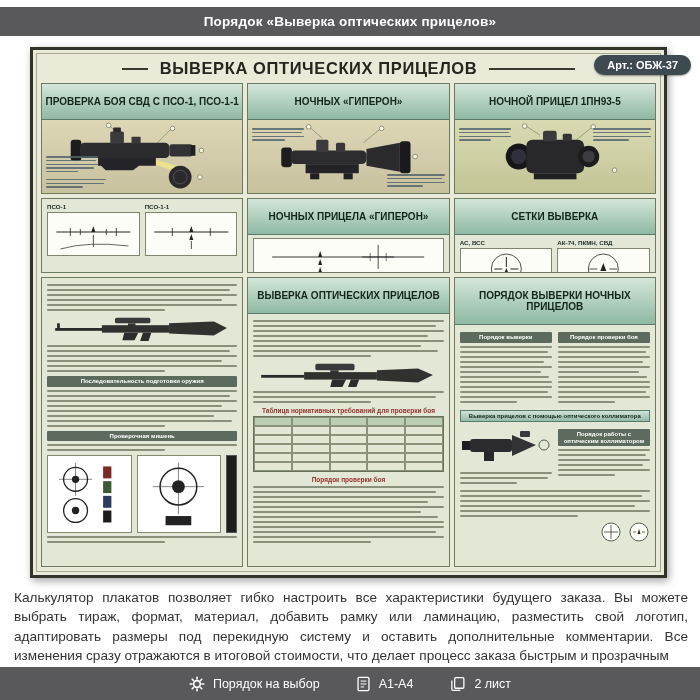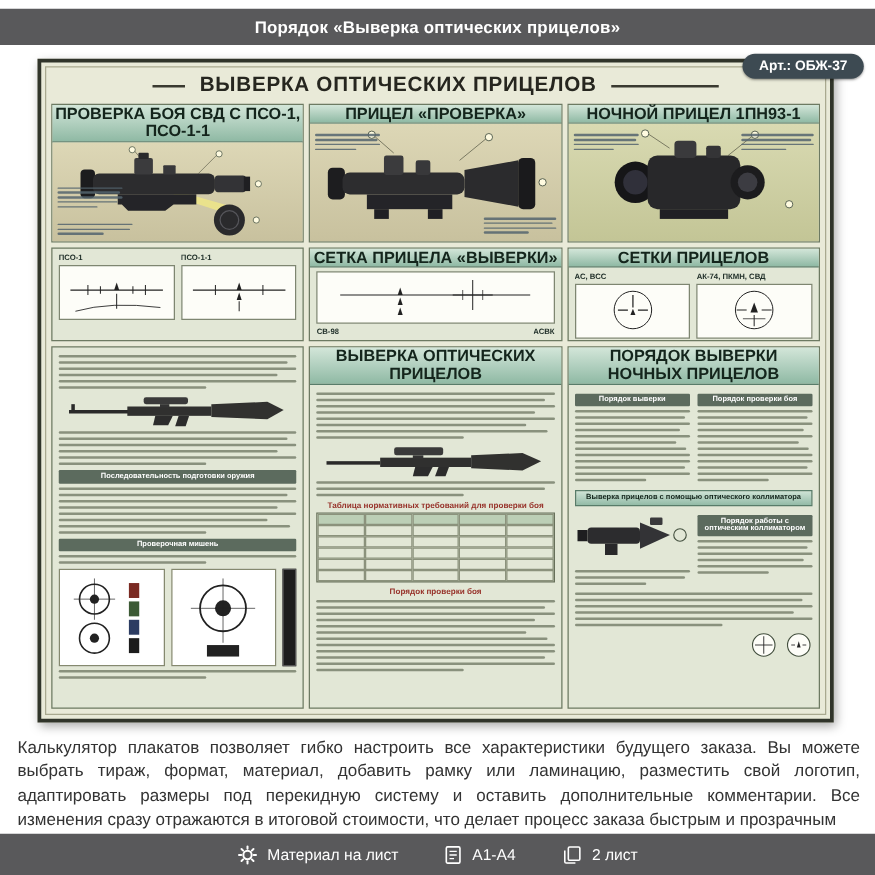--- a/index.html
+++ b/index.html
@@ -12,33 +12,33 @@
   .topbar .t{color:#fff;font-size:13.5px;font-weight:bold;letter-spacing:.2px;}
   .bottombar{position:absolute;left:0;bottom:0;width:100%;height:33px;background:#59595b;
              display:flex;align-items:center;justify-content:center;gap:36px;color:#fff;}
   .fitem{display:flex;align-items:center;gap:8px;font-size:12.5px;cursor:pointer;}
   .fitem svg{display:block;}
 
   
   .poster{position:absolute;left:30px;top:47px;width:637px;height:531px;box-sizing:border-box;
           background:#e9ead8;border:3px solid #30342a;box-shadow:2px 3px 8px rgba(0,0,0,.35);}
   .poster-frame{position:absolute;inset:3px;border:1px solid #a9a98f;pointer-events:none;}
-  .art-badge{position:absolute;top:43px;right:9px;z-index:5;background:#3d4a52;color:#fff;
+  .art-badge{position:absolute;top:55px;right:9px;z-index:5;background:#3d4a52;color:#fff;
              font-size:11px;font-weight:bold;padding:4px 13px;border-radius:11px;box-shadow:0 1px 2px rgba(0,0,0,.4);}
   .title-row{position:absolute;top:9px;left:0;right:0;display:flex;align-items:center;justify-content:center;gap:12px;}
   .title-rule{height:2px;background:#3a3a30;width:26px;}
   .title-rule.right{width:86px;}
   .poster-title{margin:0;font-size:16.5px;font-weight:bold;color:#26261f;letter-spacing:.6px;}
 
   .grid{position:absolute;left:8px;right:8px;top:33px;bottom:8px;display:grid;
         grid-template-columns:1fr 1fr 1fr;gap:4px;}
   .col{display:grid;grid-template-rows:111px 75px 1fr;gap:4px;min-height:0;}
   .panel{border:1px solid #6d7a62;background:#e2e7d6;display:flex;flex-direction:column;min-height:0;box-sizing:border-box;}
   .panel-h{background:linear-gradient(#d3e6d9,#8fb9a4);border-bottom:1px solid #587c69;color:#14251c;
-           font-size:13px;font-weight:bold;text-align:center;padding:0 2px;line-height:1.1;}
+           font-size:10px;font-weight:bold;text-align:center;padding:12px 2px;line-height:1.1;}
   .panel-b{flex:1;position:relative;min-height:0;overflow:hidden;padding:3px 5px;box-sizing:border-box;}
   .panel-b.photo{background:linear-gradient(180deg,#ddd7b6,#c8c19e);padding:0;}
 
   
   .tline{height:2px;background:#79816d;opacity:.85;margin:3px 0;border-radius:1px;}
   .cap-block{position:absolute;width:52px;}
   .cap-block .tline{height:1.5px;margin:2.2px 0;background:#53646f;}
   .sub-bar{background:#5c6b5e;color:#fff;font-size:6px;font-weight:bold;text-align:center;
            padding:2px 1px;margin:4px 0 3px;border-radius:1px;line-height:1.1;}
   .teal-bar{background:linear-gradient(#cfe3d6,#93bba7);border:1px solid #587c69;color:#14251c;
@@ -246,21 +246,21 @@
                 <div class="tline" style="width: 100%;"></div>
                 <div class="tline" style="width: 62%;"></div>
               </div>
           </div>
         </section>
       </div>
 
       <div class="col">
 
         <section class="panel">
-          <div class="panel-h">ПРИЦЕЛ «ПРОВЕРКА»</div>
+          <div class="panel-h">НОЧНЫХ «ГИПЕРОН»</div>
           <div class="panel-b photo">
             <svg class="art" viewBox="0 0 200 96">
               <line x1="66" y1="24" x2="50" y2="10" stroke="#6a6a55" stroke-width="0.7"></line>
               <line x1="120" y1="30" x2="142" y2="12" stroke="#6a6a55" stroke-width="0.7"></line>
               <rect x="12" y="36" width="14" height="26" rx="4" fill="#1d1d1f"></rect>
               <rect x="24" y="40" width="100" height="18" rx="6" fill="#2d2d2f"></rect>
               <polygon points="124,38 168,30 168,68 124,60" fill="#2b2b2d"></polygon>
               <rect x="168" y="28" width="14" height="42" rx="4" fill="#1a1a1c"></rect>
               <rect x="58" y="26" width="16" height="16" rx="2" fill="#3b3b3d"></rect>
               <rect x="84" y="30" width="12" height="12" rx="2" fill="#38383a"></rect>
@@ -280,21 +280,21 @@
             <div class="cap-block" style="right:4px;bottom:4px;width:58px;">
                 <div class="tline" style="width: 100%;"></div>
                 <div class="tline" style="width: 96%;"></div>
                 <div class="tline" style="width: 100%;"></div>
                 <div class="tline" style="width: 62%;"></div>
               </div>
           </div>
         </section>
 
         <section class="panel">
-          <div class="panel-h">СЕТКА ПРИЦЕЛА «ВЫВЕРКИ»</div>
+          <div class="panel-h">НОЧНЫХ ПРИЦЕЛА «ГИПЕРОН»</div>
           <div class="panel-b">
             <div class="ret-box" style="height:40px;">
               <svg viewBox="0 0 180 40">
                 <line x1="14" y1="18" x2="166" y2="18" stroke="#222" stroke-width="0.9"></line>
                 <polygon points="60,18 62,12 64,18" fill="#222"></polygon>
                 <polygon points="60,26 62,20 64,26" fill="#222"></polygon>
                 <polygon points="60,34 62,28 64,34" fill="#222"></polygon>
                 <line x1="120" y1="6" x2="120" y2="30" stroke="#222" stroke-width="0.8"></line>
                 <line x1="104" y1="18" x2="136" y2="18" stroke="#222" stroke-width="0.8"></line>
                 <line x1="112" y1="14" x2="112" y2="22" stroke="#222" stroke-width="0.6"></line>
@@ -383,21 +383,21 @@
                 <div class="tline" style="width: 100%;"></div>
                 <div class="tline" style="width: 62%;"></div>
               </div>
           </div>
         </section>
       </div>
 
       <div class="col">
 
         <section class="panel">
-          <div class="panel-h">НОЧНОЙ ПРИЦЕЛ 1ПН93-1</div>
+          <div class="panel-h">НОЧНОЙ ПРИЦЕЛ 1ПН93-5</div>
           <div class="panel-b photo" style="background:linear-gradient(180deg,#d9dab2,#c3c596);">
             <svg class="art" viewBox="0 0 200 96">
               <line x1="80" y1="20" x2="62" y2="8" stroke="#6a6a55" stroke-width="0.7"></line>
               <line x1="128" y1="26" x2="148" y2="10" stroke="#6a6a55" stroke-width="0.7"></line>
               <circle cx="52" cy="48" r="17" fill="#161618"></circle>
               <circle cx="52" cy="48" r="10" fill="#30303a"></circle>
               <rect x="62" y="26" width="76" height="44" rx="8" fill="#28282a"></rect>
               <circle cx="144" cy="48" r="14" fill="#1c1c1e"></circle>
               <circle cx="144" cy="48" r="8" fill="#3c3c42"></circle>
               <rect x="84" y="14" width="18" height="14" rx="3" fill="#3a3a3c"></rect>
@@ -416,21 +416,21 @@
             <div class="cap-block" style="right:4px;top:6px;width:58px;">
                 <div class="tline" style="width: 100%;"></div>
                 <div class="tline" style="width: 96%;"></div>
                 <div class="tline" style="width: 100%;"></div>
                 <div class="tline" style="width: 62%;"></div>
               </div>
           </div>
         </section>
 
         <section class="panel">
-          <div class="panel-h">СЕТКИ ПРИЦЕЛОВ</div>
+          <div class="panel-h">СЕТКИ ВЫВЕРКА</div>
           <div class="panel-b">
             <div class="ret-body">
               <div class="ret-cellcol">
                 <div class="ret-label">АС, ВСС</div>
                 <div class="ret-box">
                   <svg viewBox="0 0 90 42">
                     <circle cx="45" cy="20" r="15" fill="none" stroke="#222" stroke-width="0.8"></circle>
                     <line x1="45" y1="8" x2="45" y2="18" stroke="#222" stroke-width="1"></line>
                     <line x1="33" y1="20" x2="41" y2="20" stroke="#222" stroke-width="1"></line>
                     <line x1="49" y1="20" x2="57" y2="20" stroke="#222" stroke-width="1"></line>
@@ -561,21 +561,21 @@
           <line x1="12" y1="1.8" x2="12" y2="4.6"></line>
             <line x1="12" y1="19.4" x2="12" y2="22.2"></line>
           <line x1="1.8" y1="12" x2="4.6" y2="12"></line>
             <line x1="19.4" y1="12" x2="22.2" y2="12"></line>
           <line x1="4.8" y1="4.8" x2="6.8" y2="6.8"></line>
             <line x1="17.2" y1="17.2" x2="19.2" y2="19.2"></line>
           <line x1="19.2" y1="4.8" x2="17.2" y2="6.8"></line>
             <line x1="6.8" y1="17.2" x2="4.8" y2="19.2"></line>
         </g>
       </svg>
-      <span>Материал на лист</span>
+      <span>Порядок на выбор</span>
     </div>
     <div class="fitem">
       <svg width="15" height="16" viewBox="0 0 20 22">
         <rect x="2.5" y="2" width="15" height="18" rx="1.5" fill="none" stroke="#fff" stroke-width="1.8"></rect>
         <line x1="6" y1="7" x2="14" y2="7" stroke="#fff" stroke-width="1.4"></line>
         <line x1="6" y1="11" x2="14" y2="11" stroke="#fff" stroke-width="1.4"></line>
         <line x1="6" y1="15" x2="11" y2="15" stroke="#fff" stroke-width="1.4"></line>
       </svg>
       <span>А1-А4</span>
     </div>

